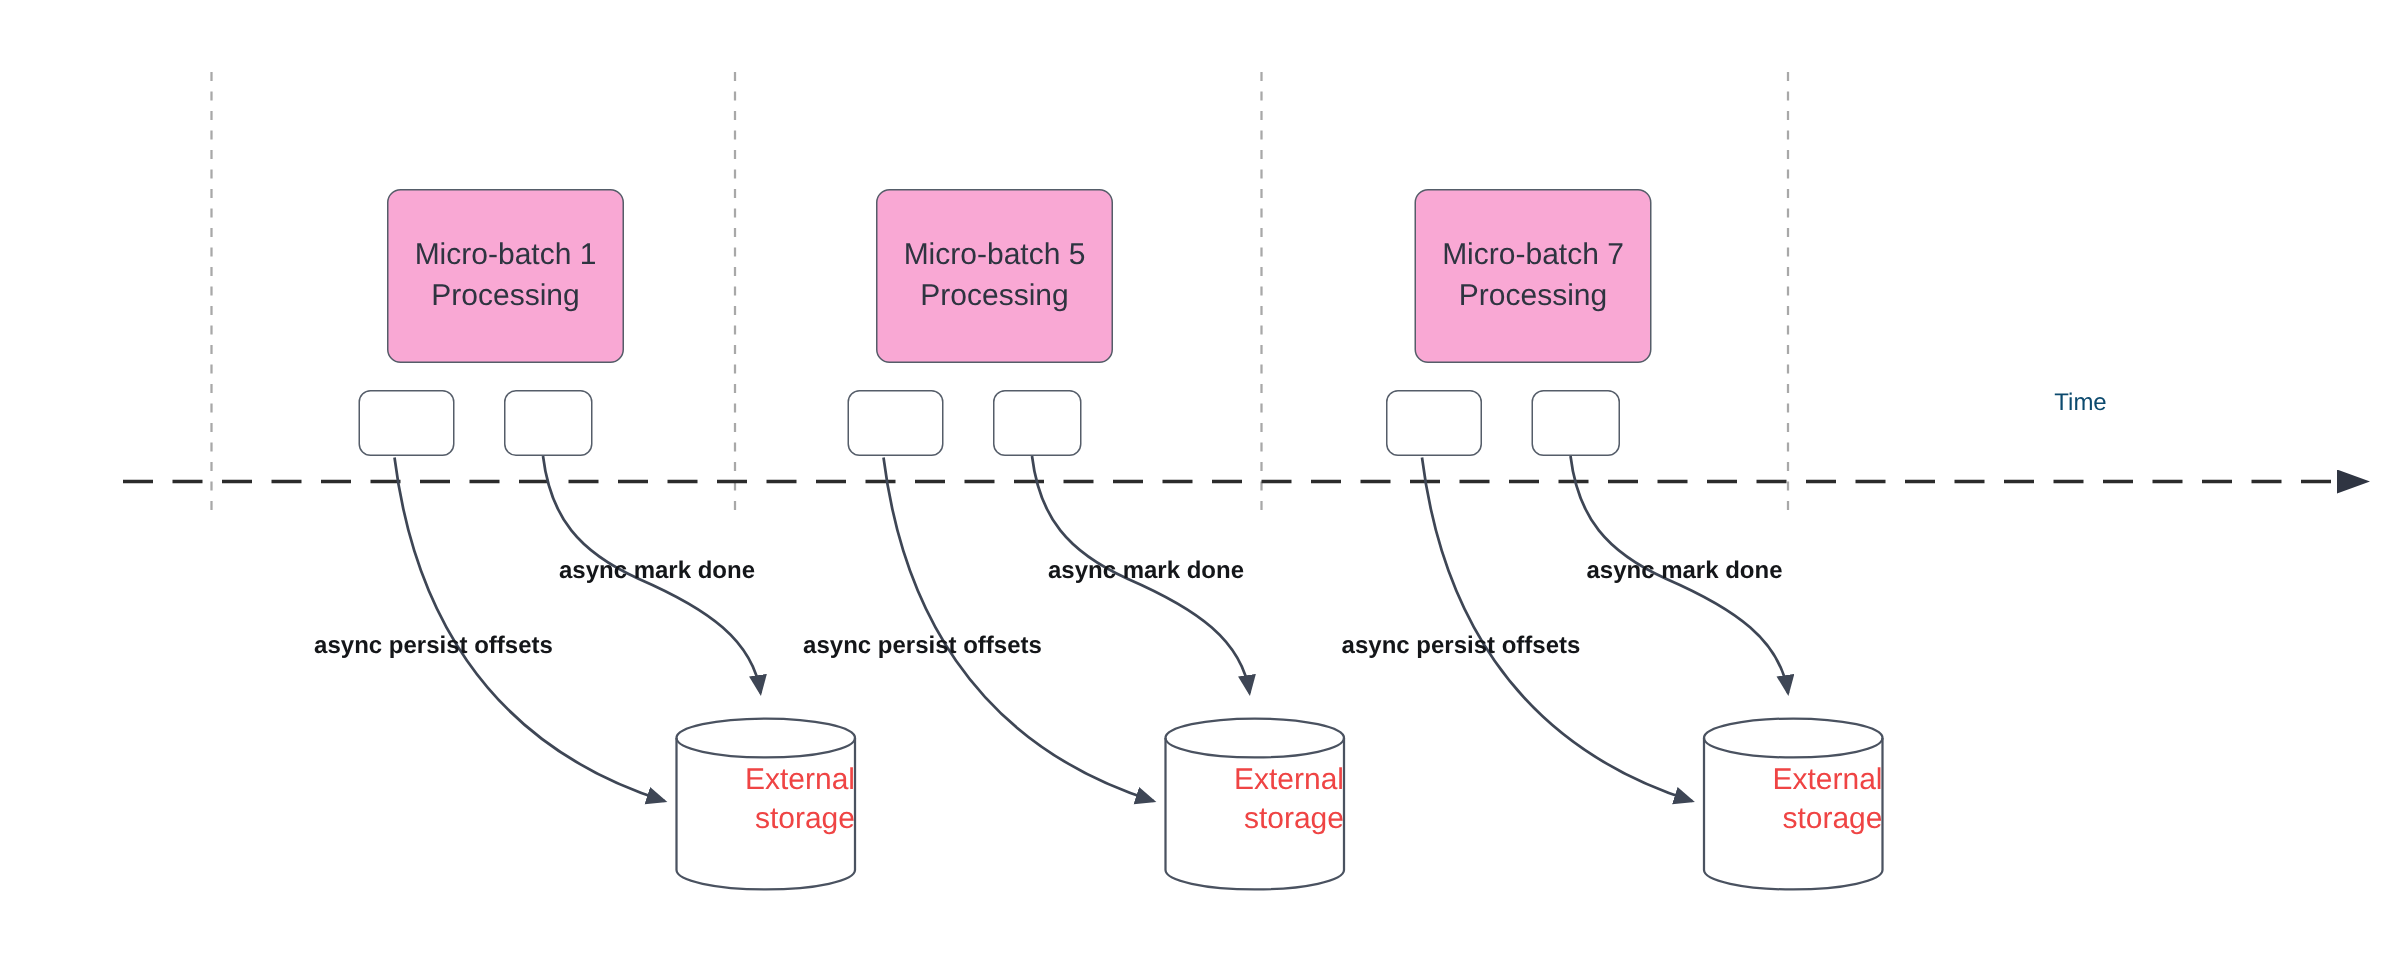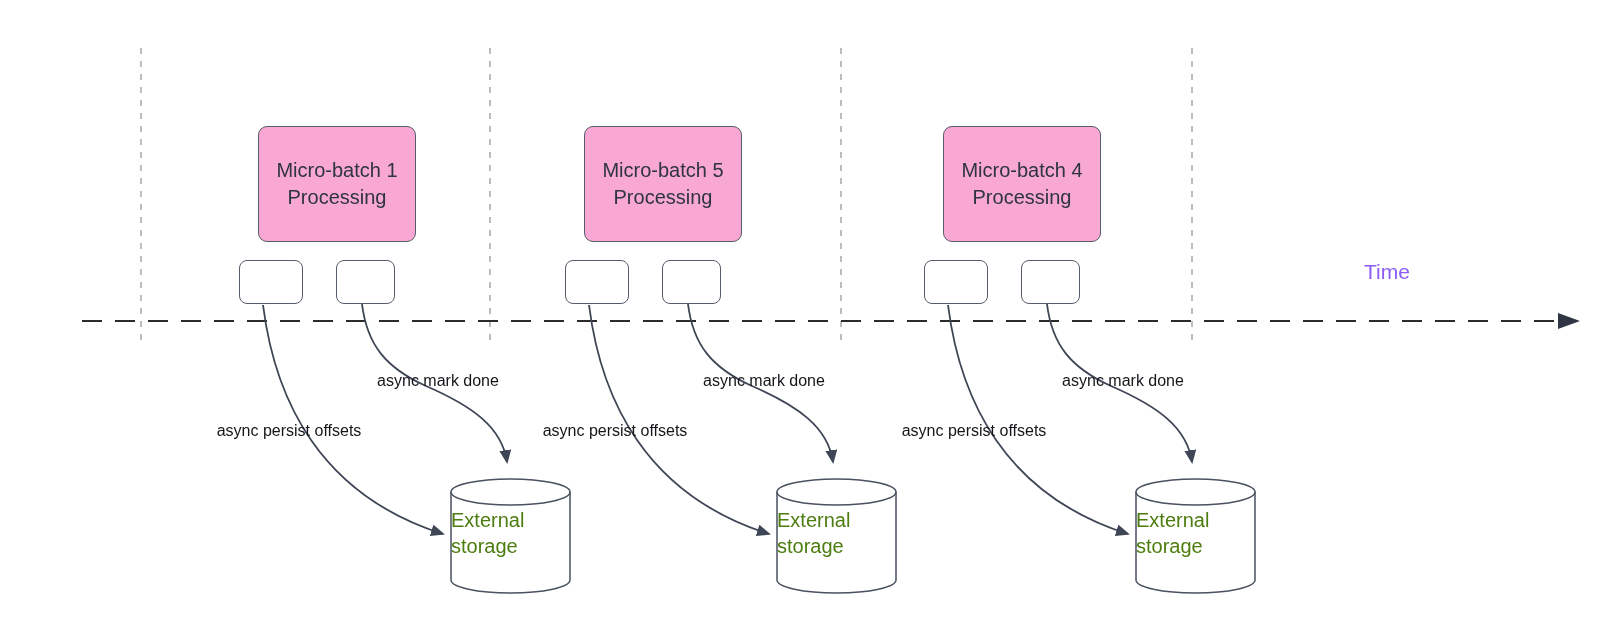--- a/index.html
+++ b/index.html
@@ -38,44 +38,44 @@
     border: 1.5px solid #555d69;
     border-radius: 8px;
     background: #ffffff;
   }
   .task-box.left  { left: calc(var(--dx) + 239px); width: 64px; }
   .task-box.right { left: calc(var(--dx) + 336px); width: 59px; }
 
   .flow-label {
     position: absolute;
     transform: translateX(-50%);
-    font-size: 16px; font-weight: 400;
+    font-size: 16px; font-weight: 700;
     color: #141619;
     white-space: nowrap;
   }
   .persist-label { left: calc(var(--dx) + 289px); top: 422px; }
   .markdone-label { left: calc(var(--dx) + 438px); top: 372px; }
 
   .storage-label {
     position: absolute;
     left: calc(var(--dx) + 451px); top: 507px;
     width: 119px;
-    text-align: left;
+    text-align: right;
     white-space: pre-line;
     font-size: 20px; line-height: 26px;
-    color: #4d7c0f;
+    color: #ef4444;
   }
 
   .time-label {
     position: absolute;
     left: 1337px; top: 260px;
     width: 100px;
     text-align: center;
-    font-size: 21px;
-    color: #8b5cf6;
+    font-size: 16px;
+    color: #0c4a6e;
   }
 </style>
 </head>
 <body>
 
 <div class="canvas">
 
   <svg class="layer" width="1600" height="642" viewBox="0 0 1600 642">
     <defs>
       <marker id="timeArrow" markerUnits="userSpaceOnUse" markerWidth="24" markerHeight="18" refX="2" refY="8" orient="auto">
@@ -121,21 +121,21 @@
 Processing</div>
     <div class="task-box left"></div>
     <div class="task-box right"></div>
     <div class="flow-label persist-label">async persist offsets</div>
     <div class="flow-label markdone-label">async mark done</div>
     <div class="storage-label">External
 storage</div>
   </div>
 
   <div class="group g3">
-    <div class="process-box">Micro-batch 4
+    <div class="process-box">Micro-batch 7
 Processing</div>
     <div class="task-box left"></div>
     <div class="task-box right"></div>
     <div class="flow-label persist-label">async persist offsets</div>
     <div class="flow-label markdone-label">async mark done</div>
     <div class="storage-label">External
 storage</div>
   </div>
 
   <div class="time-label">Time</div>

